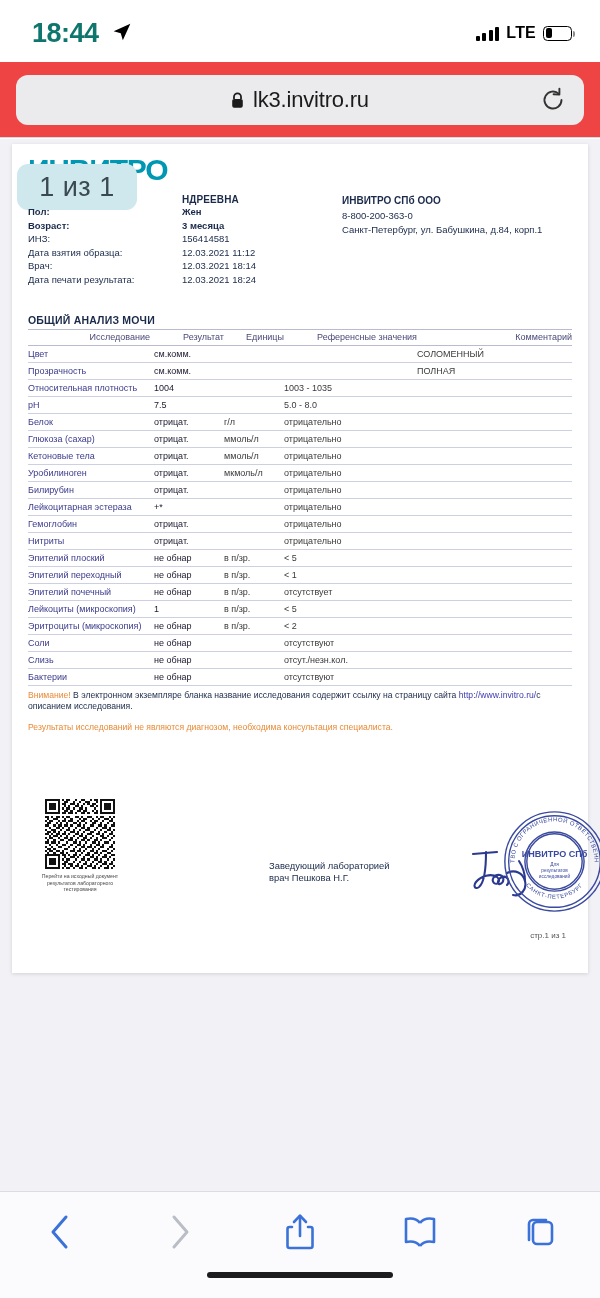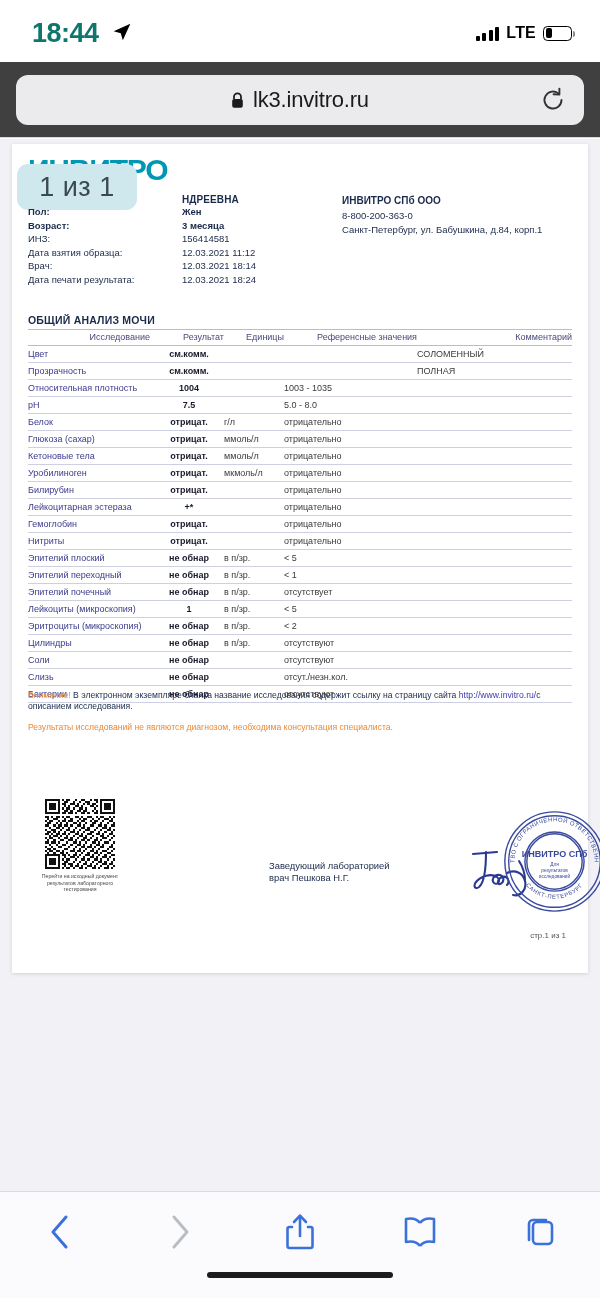--- a/index.html
+++ b/index.html
@@ -37,21 +37,21 @@
   }
   .sb-batt .fill { height:100%; width:26%; background:#000; border-radius:2px; }
   .sb-batt::after {
     content:""; position:absolute; right:-4px; top:4.5px;
     width:2px; height:6px; background:#000; border-radius:0 2px 2px 0; opacity:.45;
   }
 
   
   .urlbar-wrap {
     position:absolute; top:62px; left:0; width:600px; height:76px;
-    background:#404040; border-bottom:1px solid #d8d8dd;
+    background:#ef4444; border-bottom:1px solid #d8d8dd;
   }
   .urlbar {
     position:absolute; left:16px; top:13px; width:568px; height:50px;
     background:#ebebed; border-radius:12px;
     display:flex; align-items:center; justify-content:center;
   }
   .url-inner { display:flex; align-items:center; gap:9px; }
   .lock-icon { width:13px; height:17px; display:block; }
   .url-text { font-size:22px; color:#1b1b1b; letter-spacing:-0.2px; }
   .reload-btn {
@@ -108,21 +108,21 @@
   }
   .tbl td, .tbl th { padding:0; vertical-align:top; }
   .tbl thead th {
     font-weight:400; font-size:9px; color:#4a4a7a; text-align:right;
     padding:2px 0 3px 0; border-bottom:1px solid #b9bcd0;
     border-top:1px solid #b9bcd0;
   }
   .tbl tbody tr { border-bottom:1px solid #ccd0e0; }
   .tbl tbody td { padding:2.5px 0 2.5px 0; font-size:9px; line-height:11px; }
   .c-name  { width:126px; color:#3b3b8c; padding-right:4px !important; }
-  .c-res   { width:70px; font-weight:700; color:#1a1a2e;text-align:center; }
+  .c-res   { width:70px; font-weight:400; color:#1a1a2e; }
   .c-unit  { width:60px; color:#3a3a3a; }
   .c-ref   { width:133px; color:#3a3a3a; }
   .c-com   { width:155px; color:#3a3a3a; }
 
   
   .notes { position:absolute; left:16px; top:546px; width:520px; }
   .note1 { font-size:8.6px; line-height:11.4px; color:#1a2a4a; }
   .note1 .warn { color:#e98a36; }
   .note1 .lnk { color:#3b3bb0; }
   .note2 { margin-top:9px; font-size:8.6px; line-height:11.4px; color:#e98a36; }
@@ -367,27 +367,20 @@
               <td class="c-res">1</td>
               <td class="c-unit">в п/зр.</td>
               <td class="c-ref">&lt; 5</td>
               <td class="c-com"></td>
             </tr>
             <tr>
               <td class="c-name">Эритроциты (микроскопия)</td>
               <td class="c-res">не обнар</td>
               <td class="c-unit">в п/зр.</td>
               <td class="c-ref">&lt; 2</td>
-              <td class="c-com"></td>
-            </tr>
-            <tr>
-              <td class="c-name">Цилиндры</td>
-              <td class="c-res">не обнар</td>
-              <td class="c-unit">в п/зр.</td>
-              <td class="c-ref">отсутствуют</td>
               <td class="c-com"></td>
             </tr>
             <tr>
               <td class="c-name">Соли</td>
               <td class="c-res">не обнар</td>
               <td class="c-unit"></td>
               <td class="c-ref">отсутствуют</td>
               <td class="c-com"></td>
             </tr>
             <tr>

